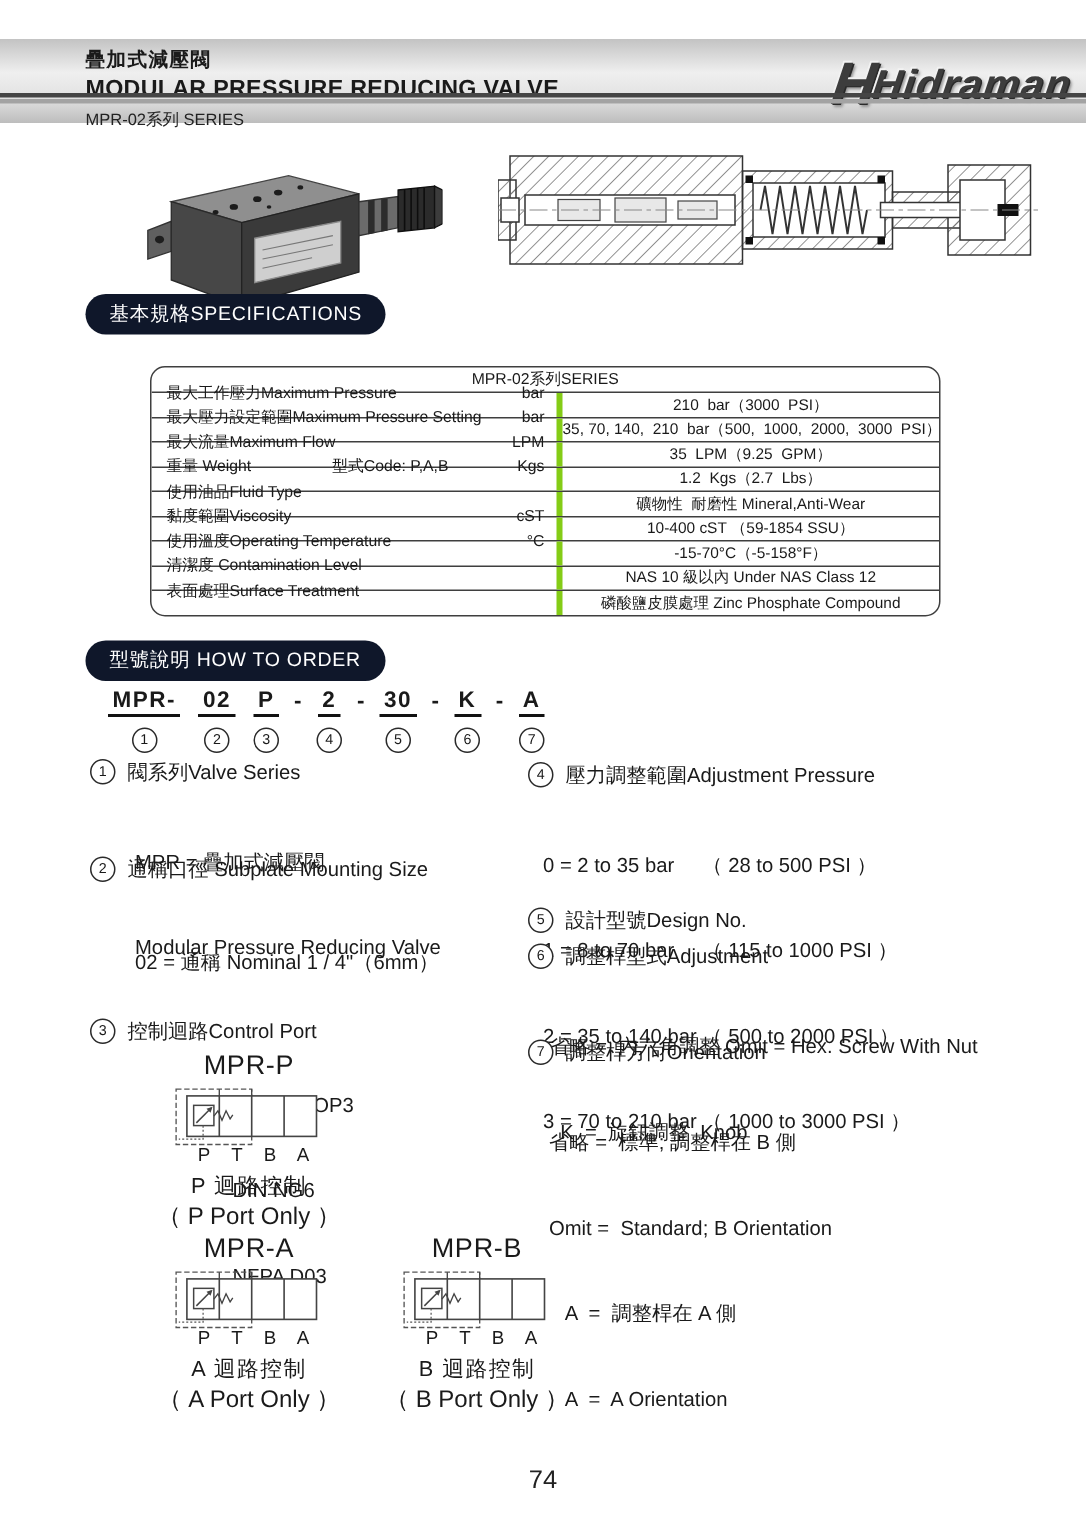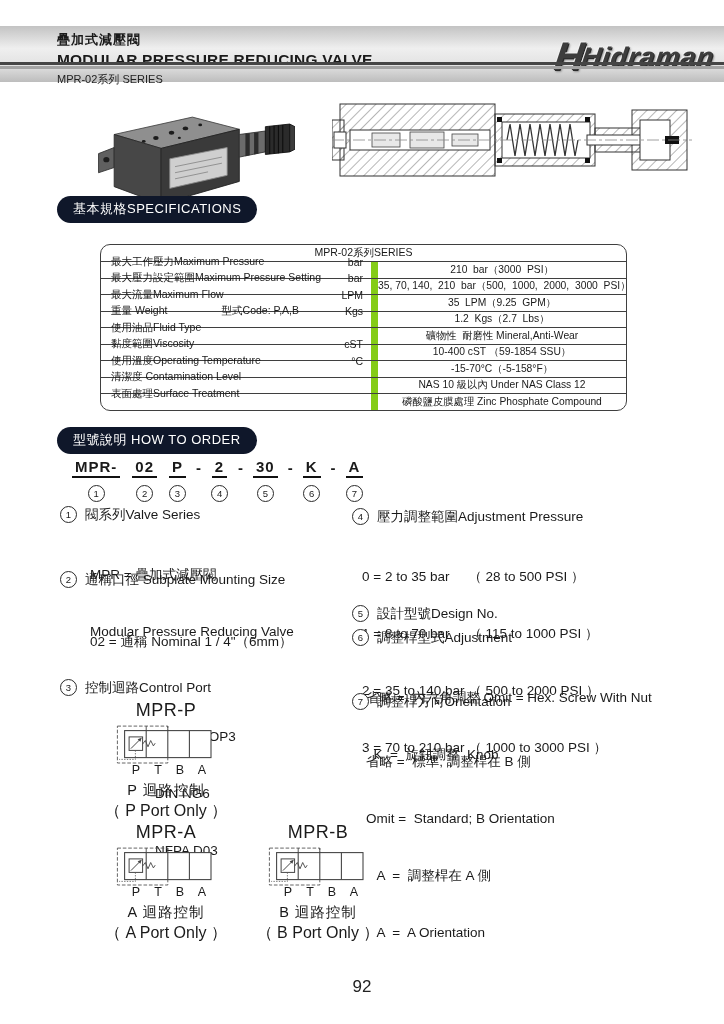--- a/index.html
+++ b/index.html
@@ -28,21 +28,21 @@
   
   .spec-table{position:absolute;left:100px;top:244px;width:525px;
               border:1.5px solid #3f3f3f;border-radius:10px;overflow:hidden;font-size:10.5px;}
   .trow{display:flex;align-items:center;height:15.5px;border-top:1px solid #3f3f3f;white-space:nowrap;}
   .trow.title{justify-content:center;border-top:none;height:16px;}
   .tleft{flex:0 0 252px;display:flex;align-items:center;padding:0 8px 16px 10px;}
   .tlabel{flex:1;text-align:left;}
   .tmid{margin-right:34px;}
   .tmid:empty{display:none;}
   .tunit{flex:0 0 30px;text-align:right;}
-  .tval{flex:1;text-align:center;border-left:7px solid #84cc16;align-self:stretch;
+  .tval{flex:1;text-align:center;border-left:4px solid #84cc16;align-self:stretch;
         display:flex;align-items:center;justify-content:center;white-space:pre;font-size:10.3px;}
 
   
   .code-row{position:absolute;left:72px;top:458px;display:flex;align-items:flex-start;}
   .seg{display:flex;flex-direction:column;align-items:center;margin-right:12px;}
   .seg .code{font-weight:bold;font-size:15px;border-bottom:2px solid #111;padding:0 3px 1px 3px;letter-spacing:1px;}
   .sep{font-weight:bold;font-size:15px;margin:0 10px 0 -2px;padding-top:1px;}
   .circ{display:inline-flex;width:15px;height:15px;border:1px solid #2a2a2a;border-radius:50%;
         align-items:center;justify-content:center;font-size:9.5px;margin-top:7px;color:#1a1a1a;background:#fff;}
 
@@ -401,15 +401,15 @@
         <span>調整桿方向Orientation</span>
       </div>
     <div class="item-lines" style="margin-left:14px;">
       <div class="item-line">省略 =  標準; 調整桿在 B 側</div>
       <div class="item-line">Omit =  Standard; B Orientation</div>
       <div class="item-line">   A  =  調整桿在 A 側</div>
       <div class="item-line">   A  =  A Orientation</div>
     </div>
   </div>
 
-  <div class="pagenum">92</div>
+  <div class="pagenum">74</div>
 
 </div>
 
 </body></html>

